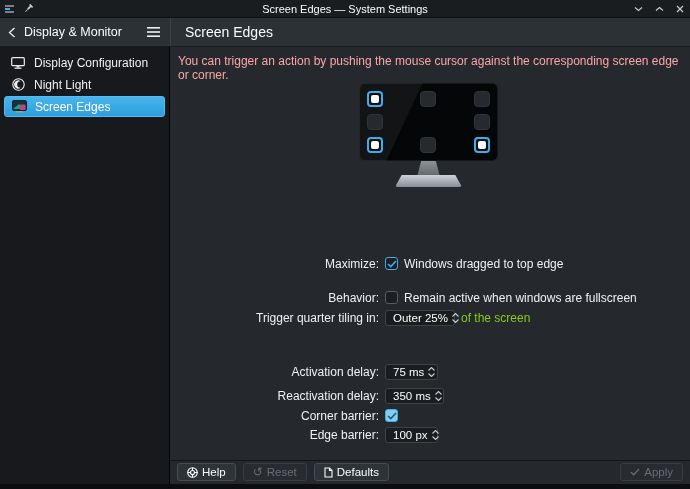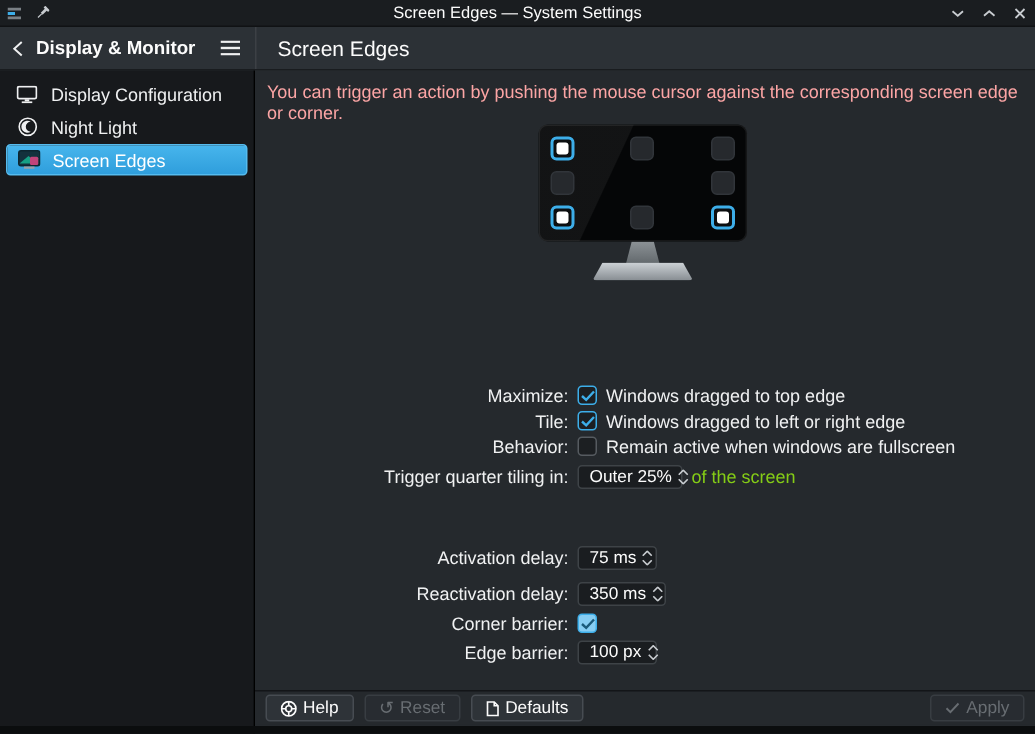--- a/index.html
+++ b/index.html
@@ -19,21 +19,21 @@
   .title-text { width:100%; text-align:center; font-size:11px; color:#fcfcfc; }
   .win-controls { position:absolute; right:6px; top:0; height:18px; display:flex; align-items:center; gap:12px; }
   .win-controls svg { display:block; }
   
   .header {
     position:absolute; left:0; top:18px; width:690px; height:29px;
     background:#2c3136; border-bottom:1px solid #191c1f; display:flex;
   }
   .header-left { width:170px; display:flex; align-items:center; padding:0 8px; position:relative; }
   .back-btn { display:flex; align-items:center; margin-right:8px; cursor:pointer; }
-  .header-left-label { font-size:12.5px; color:#fcfcfc;font-weight:bold; }
+  .header-left-label { font-size:12.5px; color:#fcfcfc; }
   .hamburger { position:absolute; right:10px; display:flex; align-items:center; }
   .header-sep { width:1px; background:#3c4045; height:100%; }
   .header-title { display:flex; align-items:center; padding-left:14px; font-size:14px; font-weight:500; color:#fcfcfc; }
   
   .sidebar {
     position:absolute; left:0; top:47px; width:169px; height:442px;
     background:#17191c; padding-top:4px;
   }
   .v-sep { position:absolute; left:169px; top:47px; width:1px; height:442px; background:#000; }
   .side-item {
@@ -250,29 +250,20 @@
     <div class="form-row" style="top:207px">
       <span class="row-label">Maximize:</span>
       <span class="checkbox checked">
         <svg width="10" height="8" viewBox="0 0 10 8">
             <polyline points="1,4 3.8,6.6 9,1" fill="none" stroke="#3daee9" stroke-width="1.6"></polyline>
           </svg>
       </span>
       <span class="cb-label">Windows dragged to top edge</span>
     </div>
 
-    <div class="form-row" style="top:224px">
-      <span class="row-label">Tile:</span>
-      <span class="checkbox checked">
-        <svg width="10" height="8" viewBox="0 0 10 8">
-            <polyline points="1,4 3.8,6.6 9,1" fill="none" stroke="#3daee9" stroke-width="1.6"></polyline>
-          </svg>
-      </span>
-      <span class="cb-label">Windows dragged to left or right edge</span>
-    </div>
 
     <div class="form-row" style="top:241px">
       <span class="row-label">Behavior:</span>
       <span class="checkbox">
         
       </span>
       <span class="cb-label">Remain active when windows are fullscreen</span>
     </div>
 
     <div class="form-row" style="top:261px">

